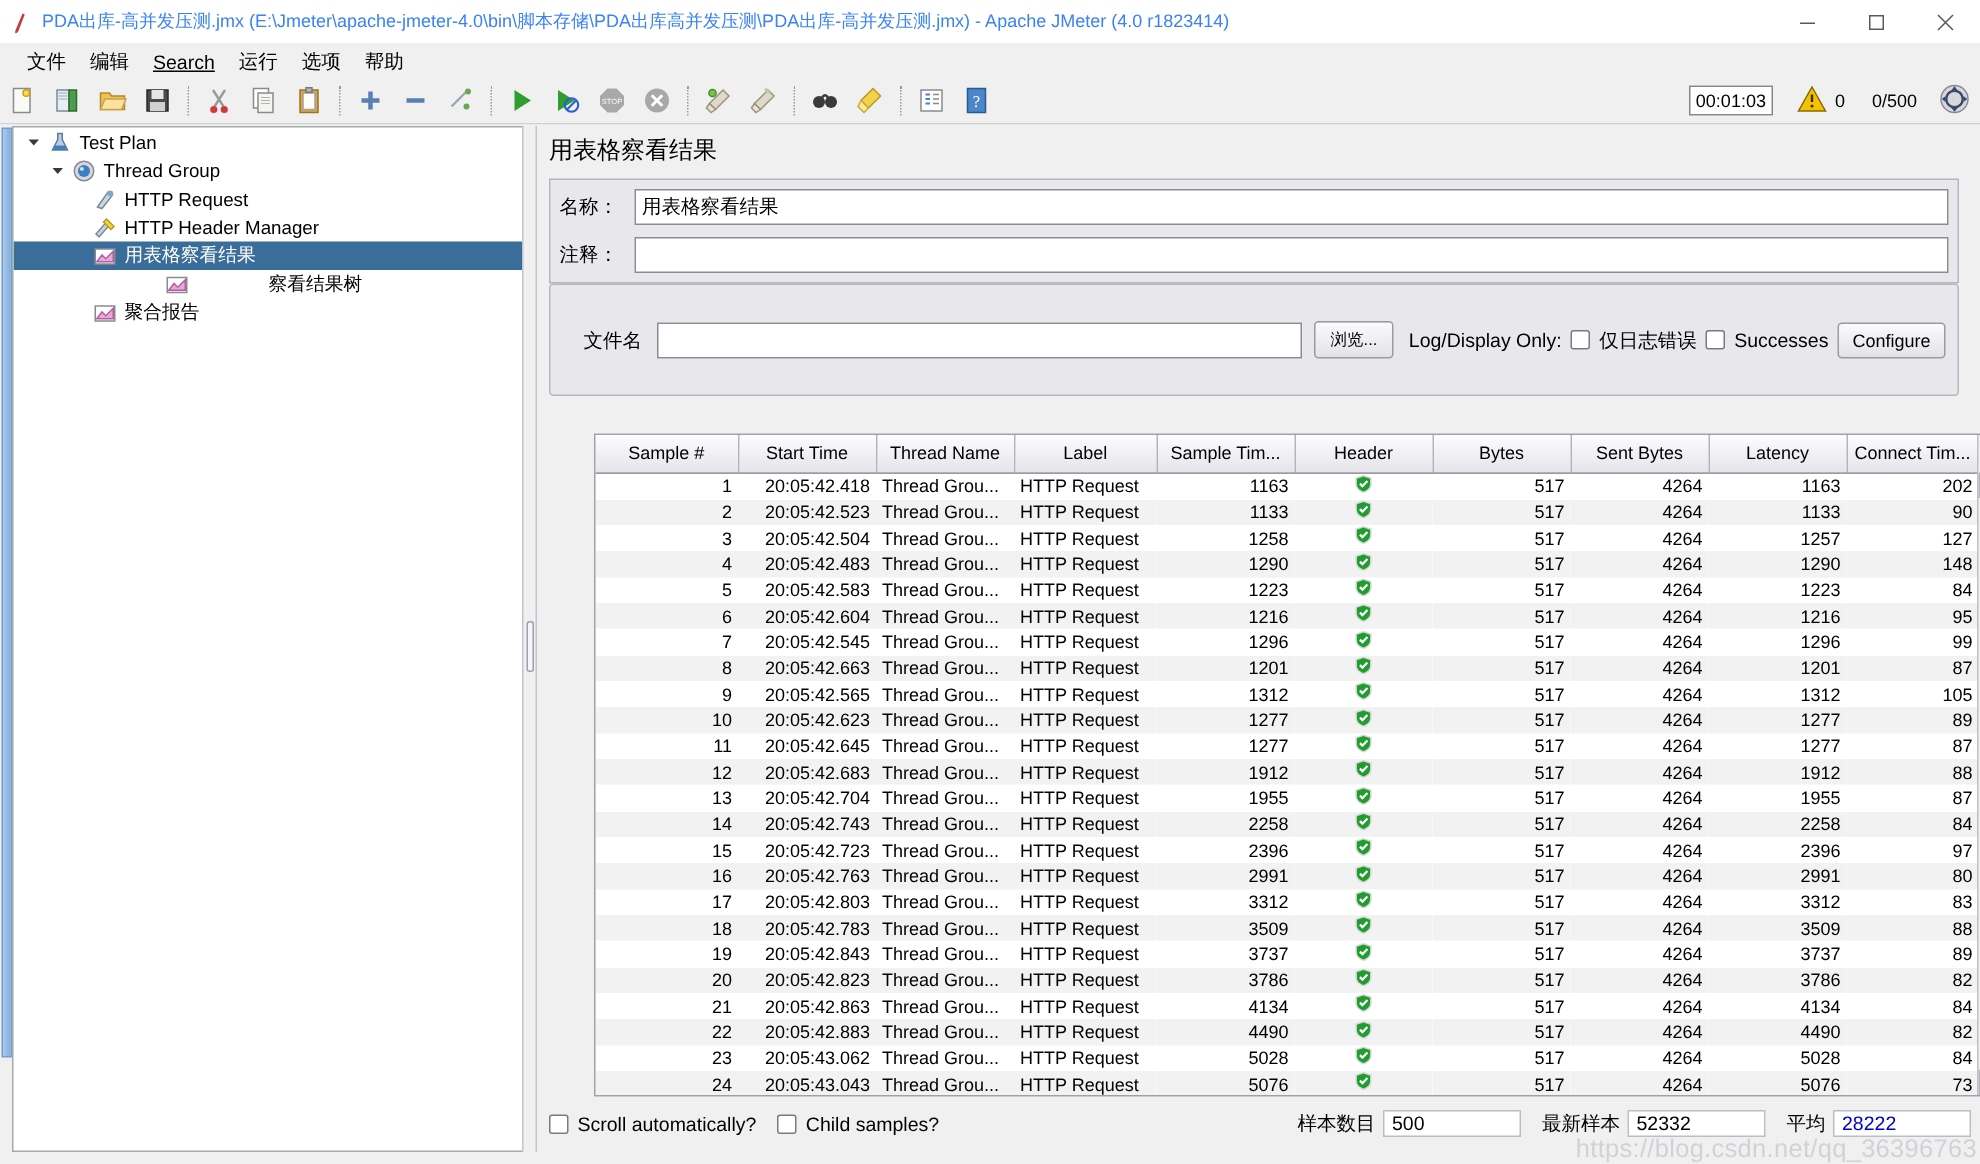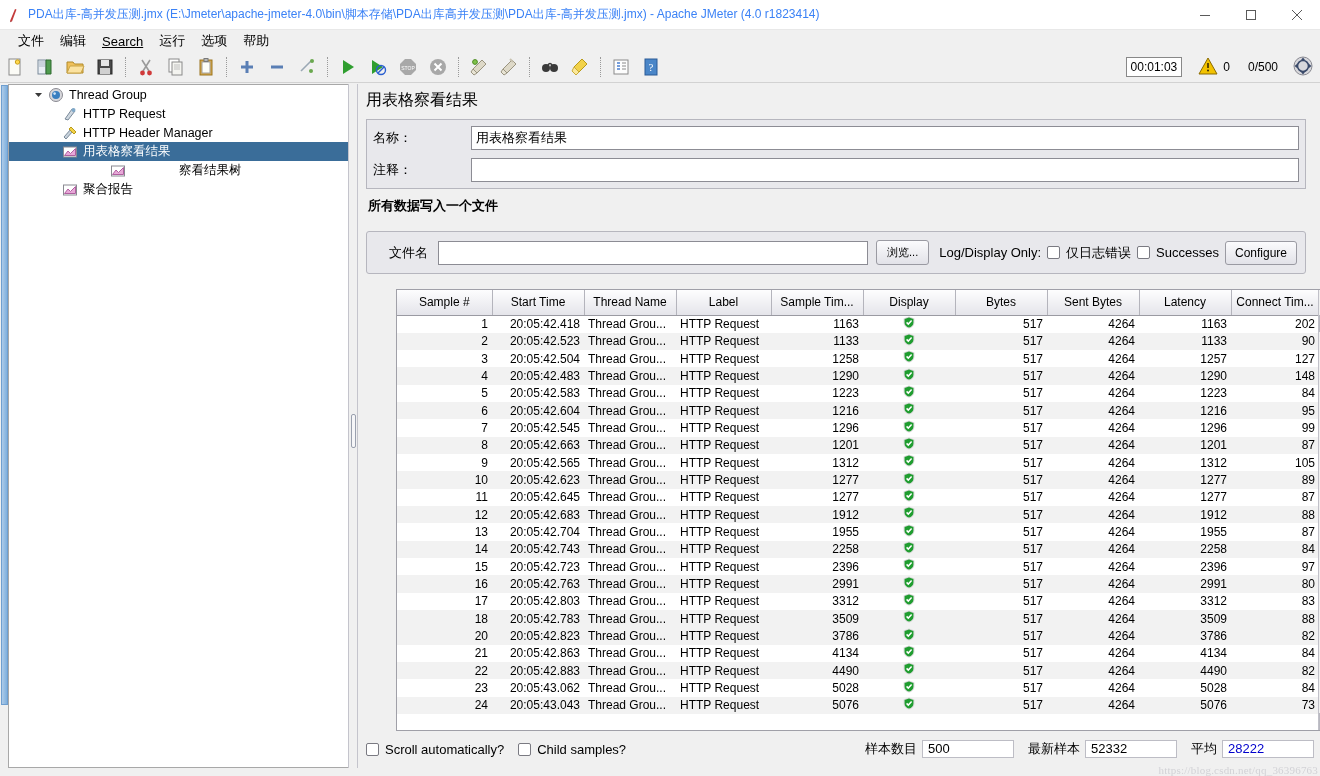--- a/index.html
+++ b/index.html
@@ -147,39 +147,39 @@
   .panel-title {
     font-size: 16px; padding: 6px 0 8px 6px; color: #000;
   }
 
   .fieldbox {
     border: 1px solid #b6b6be;
     background: #e8e8ec;
     padding: 5px 6px;
     margin: 0 6px 0 6px;
   }
-  .fieldrow { display: flex; align-items: center; height: 26px; gap: 48px; }
+  .fieldrow { display: flex; align-items: center; height: 26px; }
   .fieldrow + .fieldrow { margin-top: 6px; }
   .fieldlabel { width: 50px; font-size: 13px; flex: 0 0 auto; }
   .fieldinput {
     flex: 1 1 auto; height: 24px;
     border: 1px solid #8c8c94; background: #fff;
     font-size: 13px; padding: 2px 4px;
     display: flex; align-items: center;
   }
 
   .group-title {
     font-size: 13px; font-weight: bold;
     padding: 8px 0 4px 8px;
   }
   .groupbox {
     border: 1px solid #b6b6be;
     background: #e8e8ec;
-    margin: 12px 6px;
-    padding: 8px 8px;
+    margin: 0 6px;
+    padding: 24px 8px;
     display: flex; align-items: center;
     border-radius: 3px;
   }
   .filelabel { font-size: 13px; margin: 0 10px 0 14px; }
   .fileinput {
     flex: 1 1 auto; height: 24px;
     border: 1px solid #8c8c94; background: #fff;
   }
   .btn {
     border: 1px solid #9a9aa2;
@@ -269,24 +269,24 @@
     margin-left: 5px;
   }
   .valbox.blue { color: #0000cc; }
   .valbox.red  { color: #cc0000; }
   .lblk { font-size: 13px; }
   .lblue { font-size: 13px; color: #000000; }
   .lred  { font-size: 13px; color: #cc0000; }
 
   .watermark {
     position: absolute; right: 2px; bottom: 0px;
-    font-size: 11px; color: #d2d2d6;
+    font-size: 17px; color: #d2d2d6;
     letter-spacing: 0.2px;
     white-space: nowrap;
-    font-family: Liberation Serif, serif;
+    font-family: Liberation Sans, sans-serif;
   }
 </style>
 </head>
 <body>
 
 <div id="app">
 
   <div class="titlebar">
     <div class="title-icon">
       <svg width="14" height="16" viewBox="0 0 14 16">
@@ -497,20 +497,34 @@
   </div>
 
   <div class="content">
 
     <div class="tree-scroll-left">
       <div class="thumb"></div>
     </div>
 
     <div class="treepanel">
 
+      <div class="treenode" style="padding-left:6px;">
+        <span class="tw">
+          <svg width="9" height="9" viewBox="0 0 9 9">
+              <path d="M1 3 L8 3 L4.5 7 Z" fill="#3a3a3a"></path>
+            </svg>
+        </span>
+        <span class="ticon">
+          <svg width="16" height="16" viewBox="0 0 16 16">
+            <path d="M6.5 2 h3 v4 l3.5 7 h-10 L6.5 6 Z" fill="#b8cfe6" stroke="#5a7f9f"></path>
+            <path d="M4.5 10 h7 l1.5 3 h-10 Z" fill="#4a7fb5"></path>
+          </svg>
+        </span>
+        <span class="tlabel">Test Plan</span>
+      </div>
 
       <div class="treenode" style="padding-left:22px;">
         <span class="tw">
           <svg width="9" height="9" viewBox="0 0 9 9">
               <path d="M1 3 L8 3 L4.5 7 Z" fill="#3a3a3a"></path>
             </svg>
         </span>
         <span class="ticon">
           <svg width="16" height="16" viewBox="0 0 16 16">
             <circle cx="8" cy="8" r="6.5" fill="#d8d8dc" stroke="#8a8a92"></circle>
@@ -589,21 +603,20 @@
         <div class="fieldrow">
           <div class="fieldlabel">名称：</div>
           <div class="fieldinput">用表格察看结果</div>
         </div>
         <div class="fieldrow">
           <div class="fieldlabel">注释：</div>
           <div class="fieldinput"></div>
         </div>
       </div>
 
-      <div class="group-title">所有数据写入一个文件</div>
 
       <div class="groupbox">
         <div class="filelabel">文件名</div>
         <div class="fileinput"></div>
         <div class="btn small" style="margin-left:8px;">浏览...</div>
         <div class="lbl-inline" style="margin-left:10px;">Log/Display Only:</div>
         <div class="cb"></div>
         <div class="lbl-inline">仅日志错误</div>
         <div class="cb"></div>
         <div class="lbl-inline">Successes</div>
@@ -624,21 +637,21 @@
               <col style="width:92px">
             <col style="width:88px">
           </colgroup>
           <thead>
             <tr>
               <th>Sample #</th>
               <th>Start Time</th>
               <th>Thread Name</th>
               <th>Label</th>
               <th>Sample Tim...</th>
-              <th>Display</th>
+              <th>Header</th>
               <th>Bytes</th>
               <th>Sent Bytes</th>
               <th>Latency</th>
               <th>Connect Tim...</th>
             </tr>
           </thead>
           <tbody id="tbody">
               <tr class="odd">
                 <td class="num">1</td>
                 <td class="num">20:05:42.418</td>
@@ -919,20 +932,36 @@
                 <td class="num">3509</td>
                 <td class="ctr"><span class="shield"><svg width="12" height="13" viewBox="0 0 12 13">
                       <path d="M6 0.6 L11.4 2.4 V6.6 C11.4 9.6 9 11.8 6 12.6 C3 11.8 0.6 9.6 0.6 6.6 V2.4 Z" fill="#d8d8d8"></path>
                       <path d="M6 1.6 L10.4 3.1 V6.7 C10.4 9.1 8.4 10.9 6 11.6 C3.6 10.9 1.6 9.1 1.6 6.7 V3.1 Z" fill="#1f9d2f"></path>
                       <path d="M3.6 6.4 L5.3 8.1 L8.6 4.6" stroke="#fff" stroke-width="1.5" fill="none"></path>
                     </svg></span></td>
                 <td class="num">517</td>
                 <td class="num">4264</td>
                 <td class="num">3509</td>
                 <td class="num">88</td>
+              </tr>
+              <tr class="odd">
+                <td class="num">19</td>
+                <td class="num">20:05:42.843</td>
+                <td class="txt">Thread Grou...</td>
+                <td class="txt">HTTP Request</td>
+                <td class="num">3737</td>
+                <td class="ctr"><span class="shield"><svg width="12" height="13" viewBox="0 0 12 13">
+                      <path d="M6 0.6 L11.4 2.4 V6.6 C11.4 9.6 9 11.8 6 12.6 C3 11.8 0.6 9.6 0.6 6.6 V2.4 Z" fill="#d8d8d8"></path>
+                      <path d="M6 1.6 L10.4 3.1 V6.7 C10.4 9.1 8.4 10.9 6 11.6 C3.6 10.9 1.6 9.1 1.6 6.7 V3.1 Z" fill="#1f9d2f"></path>
+                      <path d="M3.6 6.4 L5.3 8.1 L8.6 4.6" stroke="#fff" stroke-width="1.5" fill="none"></path>
+                    </svg></span></td>
+                <td class="num">517</td>
+                <td class="num">4264</td>
+                <td class="num">3737</td>
+                <td class="num">89</td>
               </tr>
               <tr class="even">
                 <td class="num">20</td>
                 <td class="num">20:05:42.823</td>
                 <td class="txt">Thread Grou...</td>
                 <td class="txt">HTTP Request</td>
                 <td class="num">3786</td>
                 <td class="ctr"><span class="shield"><svg width="12" height="13" viewBox="0 0 12 13">
                       <path d="M6 0.6 L11.4 2.4 V6.6 C11.4 9.6 9 11.8 6 12.6 C3 11.8 0.6 9.6 0.6 6.6 V2.4 Z" fill="#d8d8d8"></path>
                       <path d="M6 1.6 L10.4 3.1 V6.7 C10.4 9.1 8.4 10.9 6 11.6 C3.6 10.9 1.6 9.1 1.6 6.7 V3.1 Z" fill="#1f9d2f"></path>

